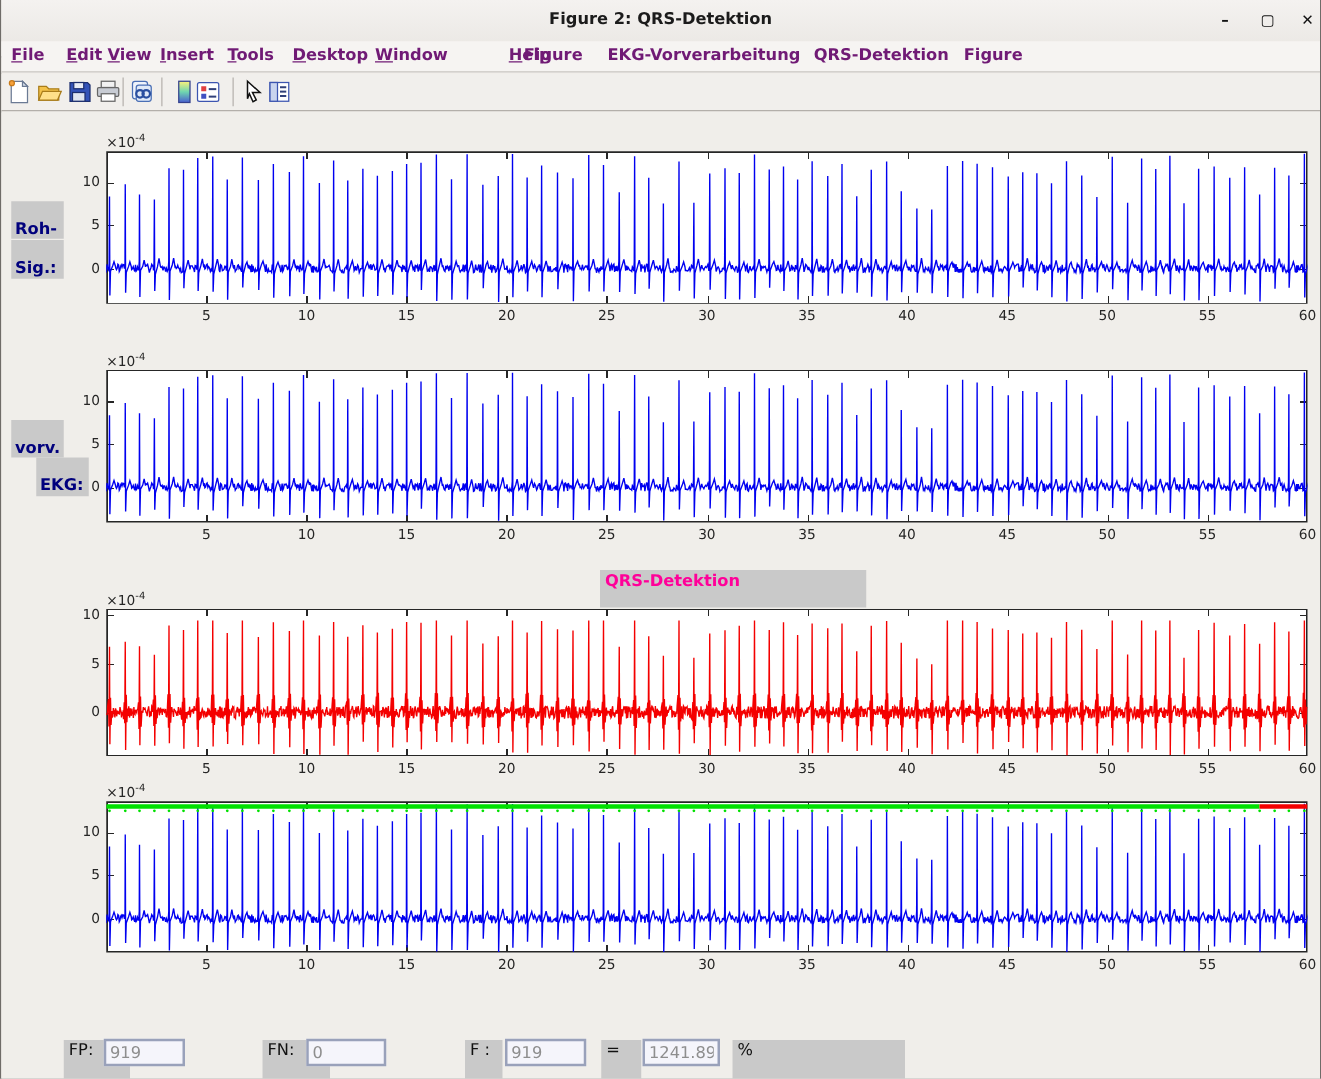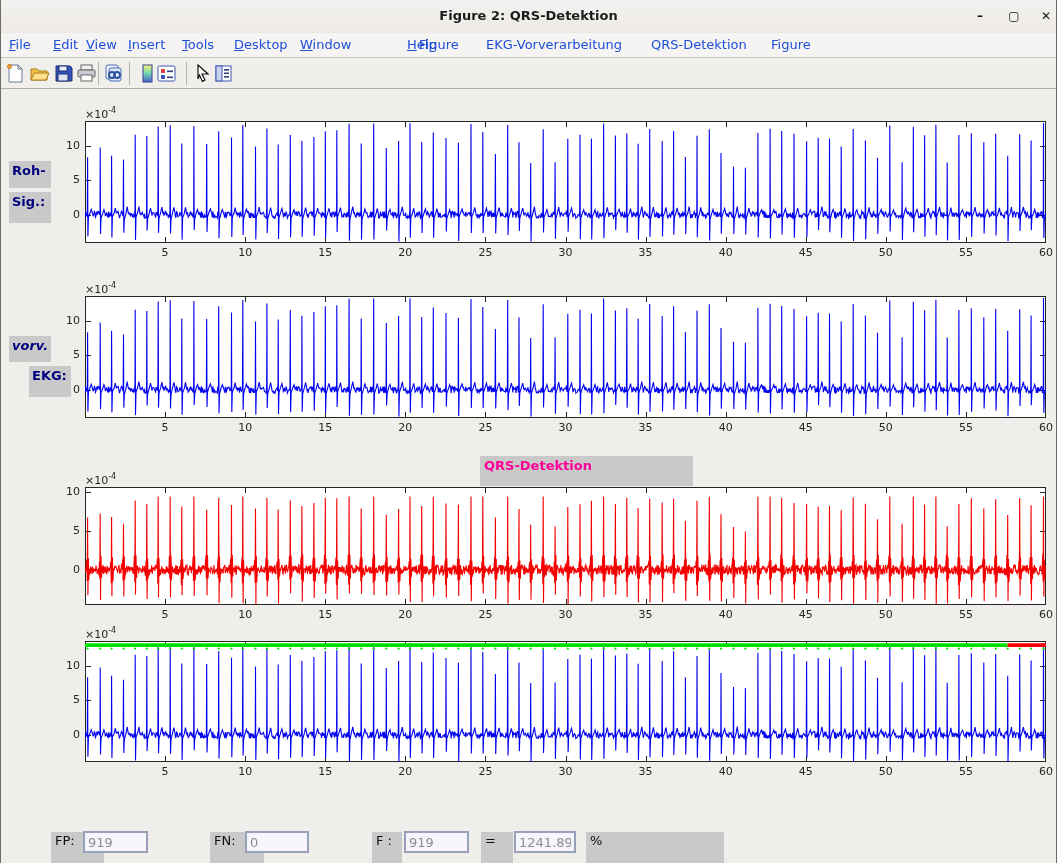--- a/index.html
+++ b/index.html
@@ -21,33 +21,33 @@
   }
   .win-btn{
     position:absolute;top:6px;width:22px;height:20px;text-align:center;
     font-size:12px;font-weight:bold;color:#111;line-height:20px;cursor:default;
   }
   .menubar{
     position:absolute;left:0;top:33px;width:100%;height:25px;
     background:#f6f4f2;border-bottom:1px solid #c9c5c1;
   }
   .menu-item{
-    position:absolute;top:4px;font-size:13px;color:#1d4ed8;white-space:nowrap;
+    position:absolute;top:4px;font-size:13px;color:#701a75;white-space:nowrap;font-weight:bold;
   }
   .menu-item u{text-decoration:underline;}
   .toolbar{
     position:absolute;left:0;top:59px;width:100%;height:30px;
     background:#f1efec;border-bottom:1px solid #b3afaa;
   }
   .tb-icon{position:absolute;top:4px;width:21px;height:21px;}
   .tb-sep{position:absolute;top:3px;width:1px;height:23px;background:#b6b2ad;}
   .figure{position:absolute;left:0;top:90px;width:100%;height:773px;background:#f0eeea;}
   .side-label{
     position:absolute;background:#c9c9c9;color:#00007d;
-    font-size:13px;font-weight:bold;padding:2px 3px;line-height:15px;
+    font-size:13px;font-weight:bold;padding:15px 3px;line-height:15px;
   }
   .section-title{
     position:absolute;background:#c9c9c9;font-size:13px;font-weight:bold;
     padding:2px 4px;line-height:15px;
   }
   .plot{position:absolute;left:84px;}
   .plot svg{display:block;}
   .exp-label{position:absolute;font-size:11px;color:#262626;}
   .exp-label sup{font-size:8px;}
   .ytick-label{
@@ -151,21 +151,21 @@
         </svg></div>
       <div class="tb-sep" style="left: 97px;"></div>
       <div class="tb-sep" style="left: 128px;"></div>
       <div class="tb-sep" style="left: 185px;"></div>
     </div>
 
   <div class="figure"></div>
 
   <div class="side-label" style="left:8px;top:161px;width:42px;height:27px;">Roh-</div>
   <div class="side-label" style="left:8px;top:192px;width:42px;height:31px;">Sig.:</div>
-  <div class="side-label" style="left:8px;top:336px;width:42px;height:26px;font-style:italic;">vorv.</div>
+  <div class="side-label" style="left:8px;top:336px;width:42px;height:26px;">vorv.</div>
   <div class="side-label" style="left:8px;top:366px;width:42px;height:31px;margin-left:20px;">EKG:</div>
 
   <div class="section-title" style="left:479px;top:456px;width:213px;height:30px;">
     <span id="sectionTitleText" style="color: rgb(255, 0, 153);">QRS-Detektion</span>
   </div>
 
   <div id="plots">
       <div class="plot" style="top: 121px;">
         <svg width="961" height="122">
           <rect x="0.5" y="0.5" width="960" height="121" fill="#ffffff" stroke="#262626" shape-rendering="crispEdges"></rect>

